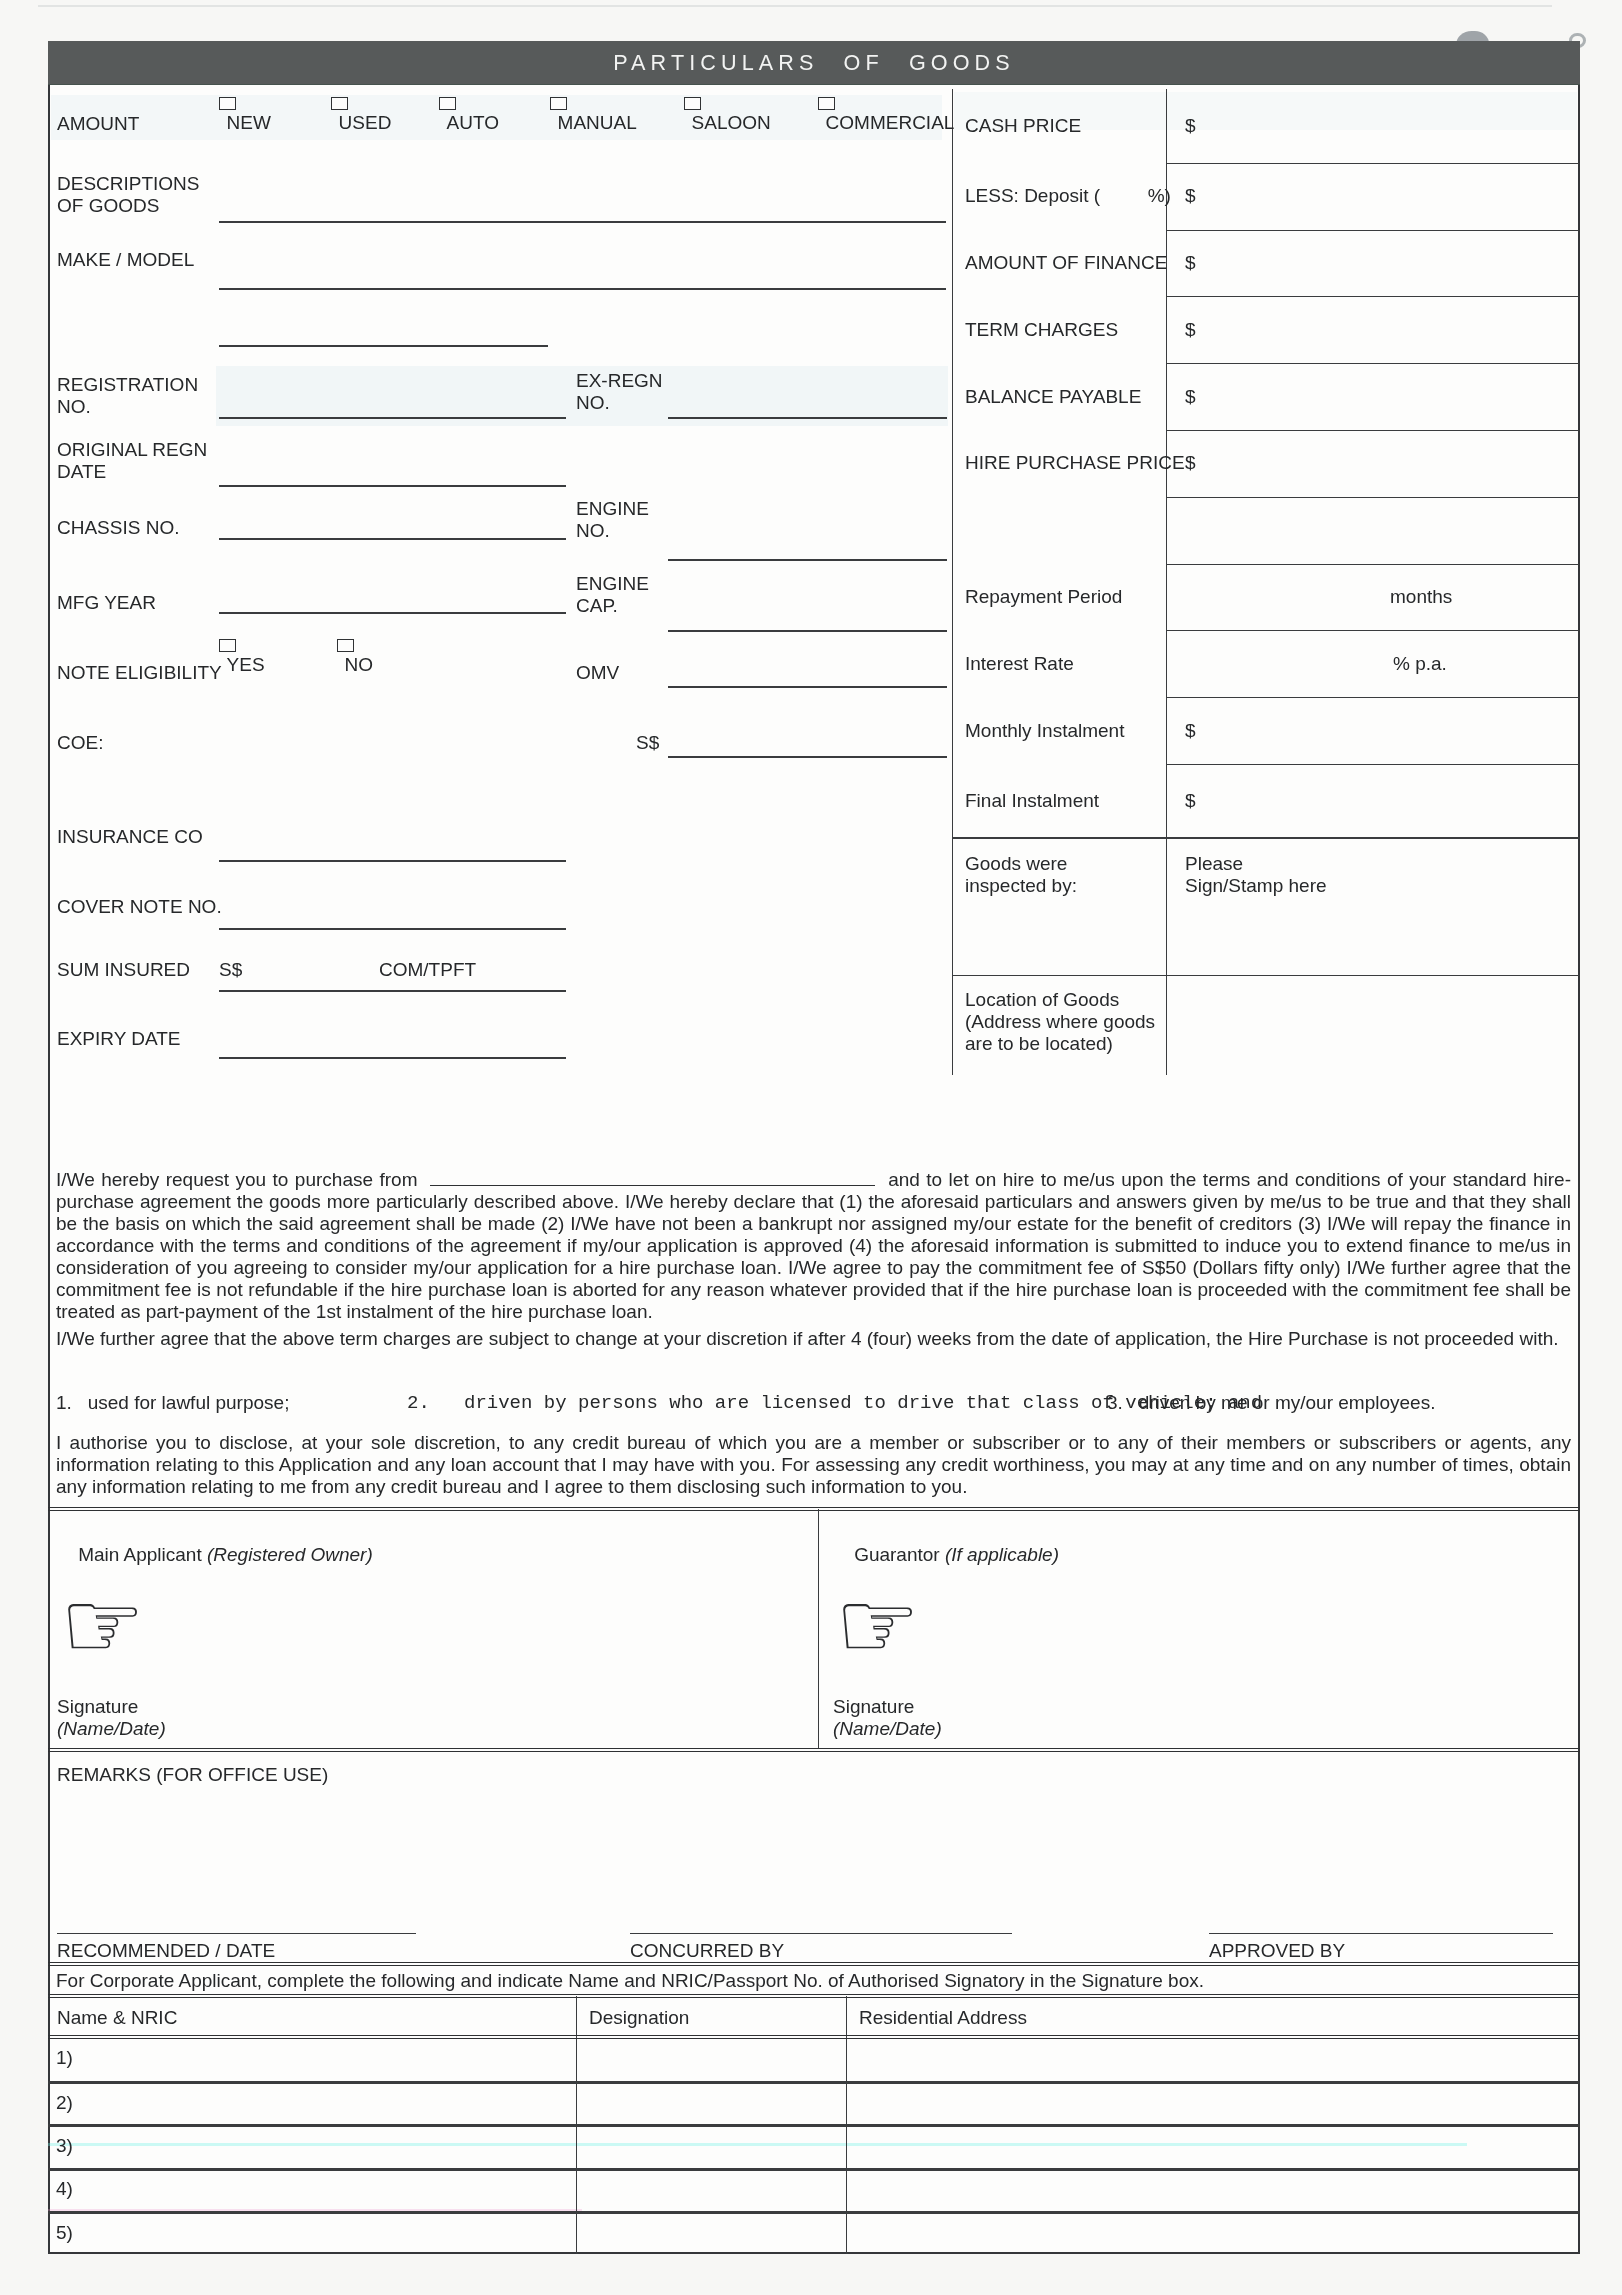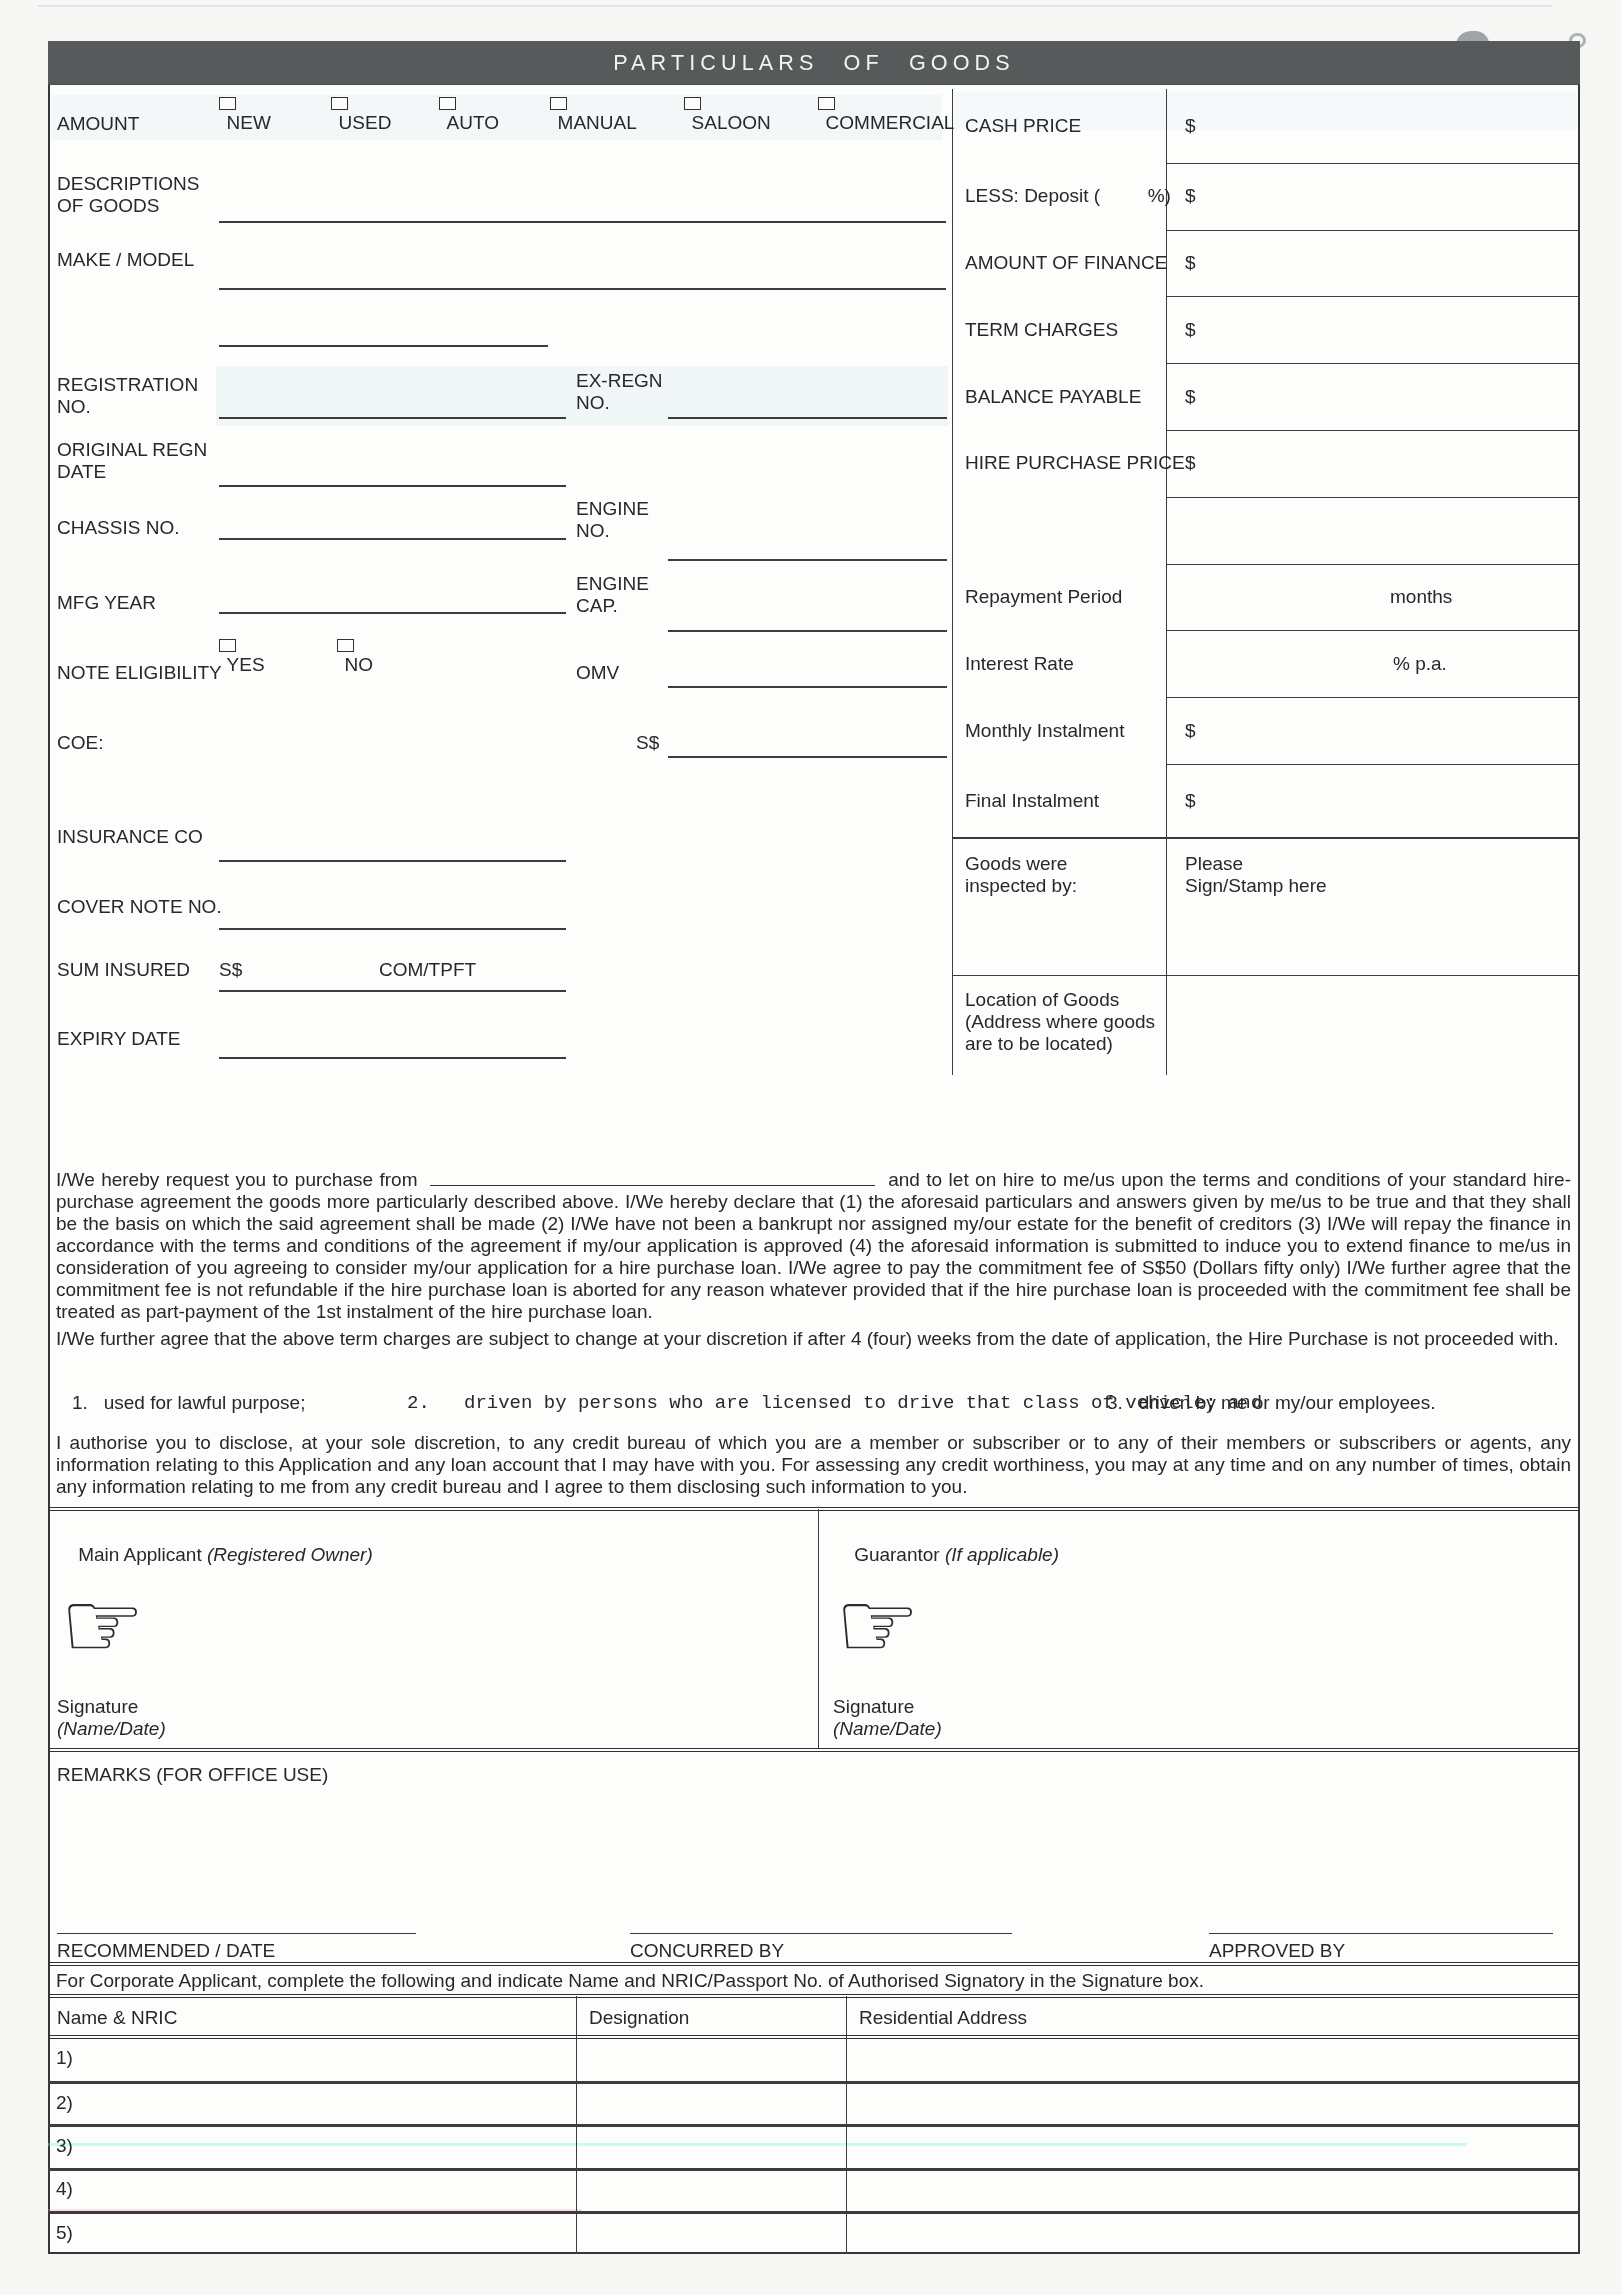--- a/index.html
+++ b/index.html
@@ -191,21 +191,21 @@
 
 
   <div class="para" style="top:1169px;">
     <span>I/We hereby request you to purchase from</span>
     <span class="fill"></span>
     <span>and to let on hire to me/us upon the terms and conditions of your standard hire-purchase agreement the goods more particularly described above. I/We hereby declare that (1) the aforesaid particulars and answers given by me/us to be true and that they shall be the basis on which the said agreement shall be made (2) I/We have not been a bankrupt nor assigned my/our estate for the benefit of creditors (3) I/We will repay the finance in accordance with the terms and conditions of the agreement if my/our application is approved (4) the aforesaid information is submitted to induce you to extend finance to me/us in consideration of you agreeing to consider my/our application for a hire purchase loan. I/We agree to pay the commitment fee of S$50 (Dollars fifty only) I/We further agree that the commitment fee is not refundable if the hire purchase loan is aborted for any reason whatever provided that if the hire purchase loan is proceeded with the commitment fee shall be treated as part-payment of the 1st instalment of the hire purchase loan.</span>
   </div>
 
   <div class="para" style="top:1328px;">I/We further agree that the above term charges are subject to change at your discretion if after 4 (four) weeks from the date of application, the Hire Purchase is not proceeded with.</div>
 
-  <div class="lbl" style="left:72px;top:1392px;text-align:center;">1.   used for lawful purpose;</div>
+  <div class="lbl" style="left:56px;top:1392px;text-align:center;">1.   used for lawful purpose;</div>
   <div class="lbl" style="left:407px;top:1392px;font-family:Liberation Mono, monospace;">2.   driven by persons who are licensed to drive that class of vehicle; and</div>
   <div class="lbl" style="left:1107px;top:1392px;">3.   driven by me or my/our employees.</div>
 
   <div class="para" style="top:1432px;">I authorise you to disclose, at your sole discretion, to any credit bureau of which you are a member or subscriber or to any of their members or subscribers or agents, any information relating to this Application and any loan account that I may have with you. For assessing any credit worthiness, you may at any time and on any number of times, obtain any information relating to me from any credit bureau and I agree to them disclosing such information to you.</div>
 
   <div class="dbl" style="left:48px;top:1507px;width:1532px;"></div>
   <div class="vline" style="left:818px;top:1509px;height:240px;"></div>
 
   <div class="lbl" style="left:57px;top:1522px;">
     <span>Main Applicant </span><span class="it">(Registered Owner)</span>

